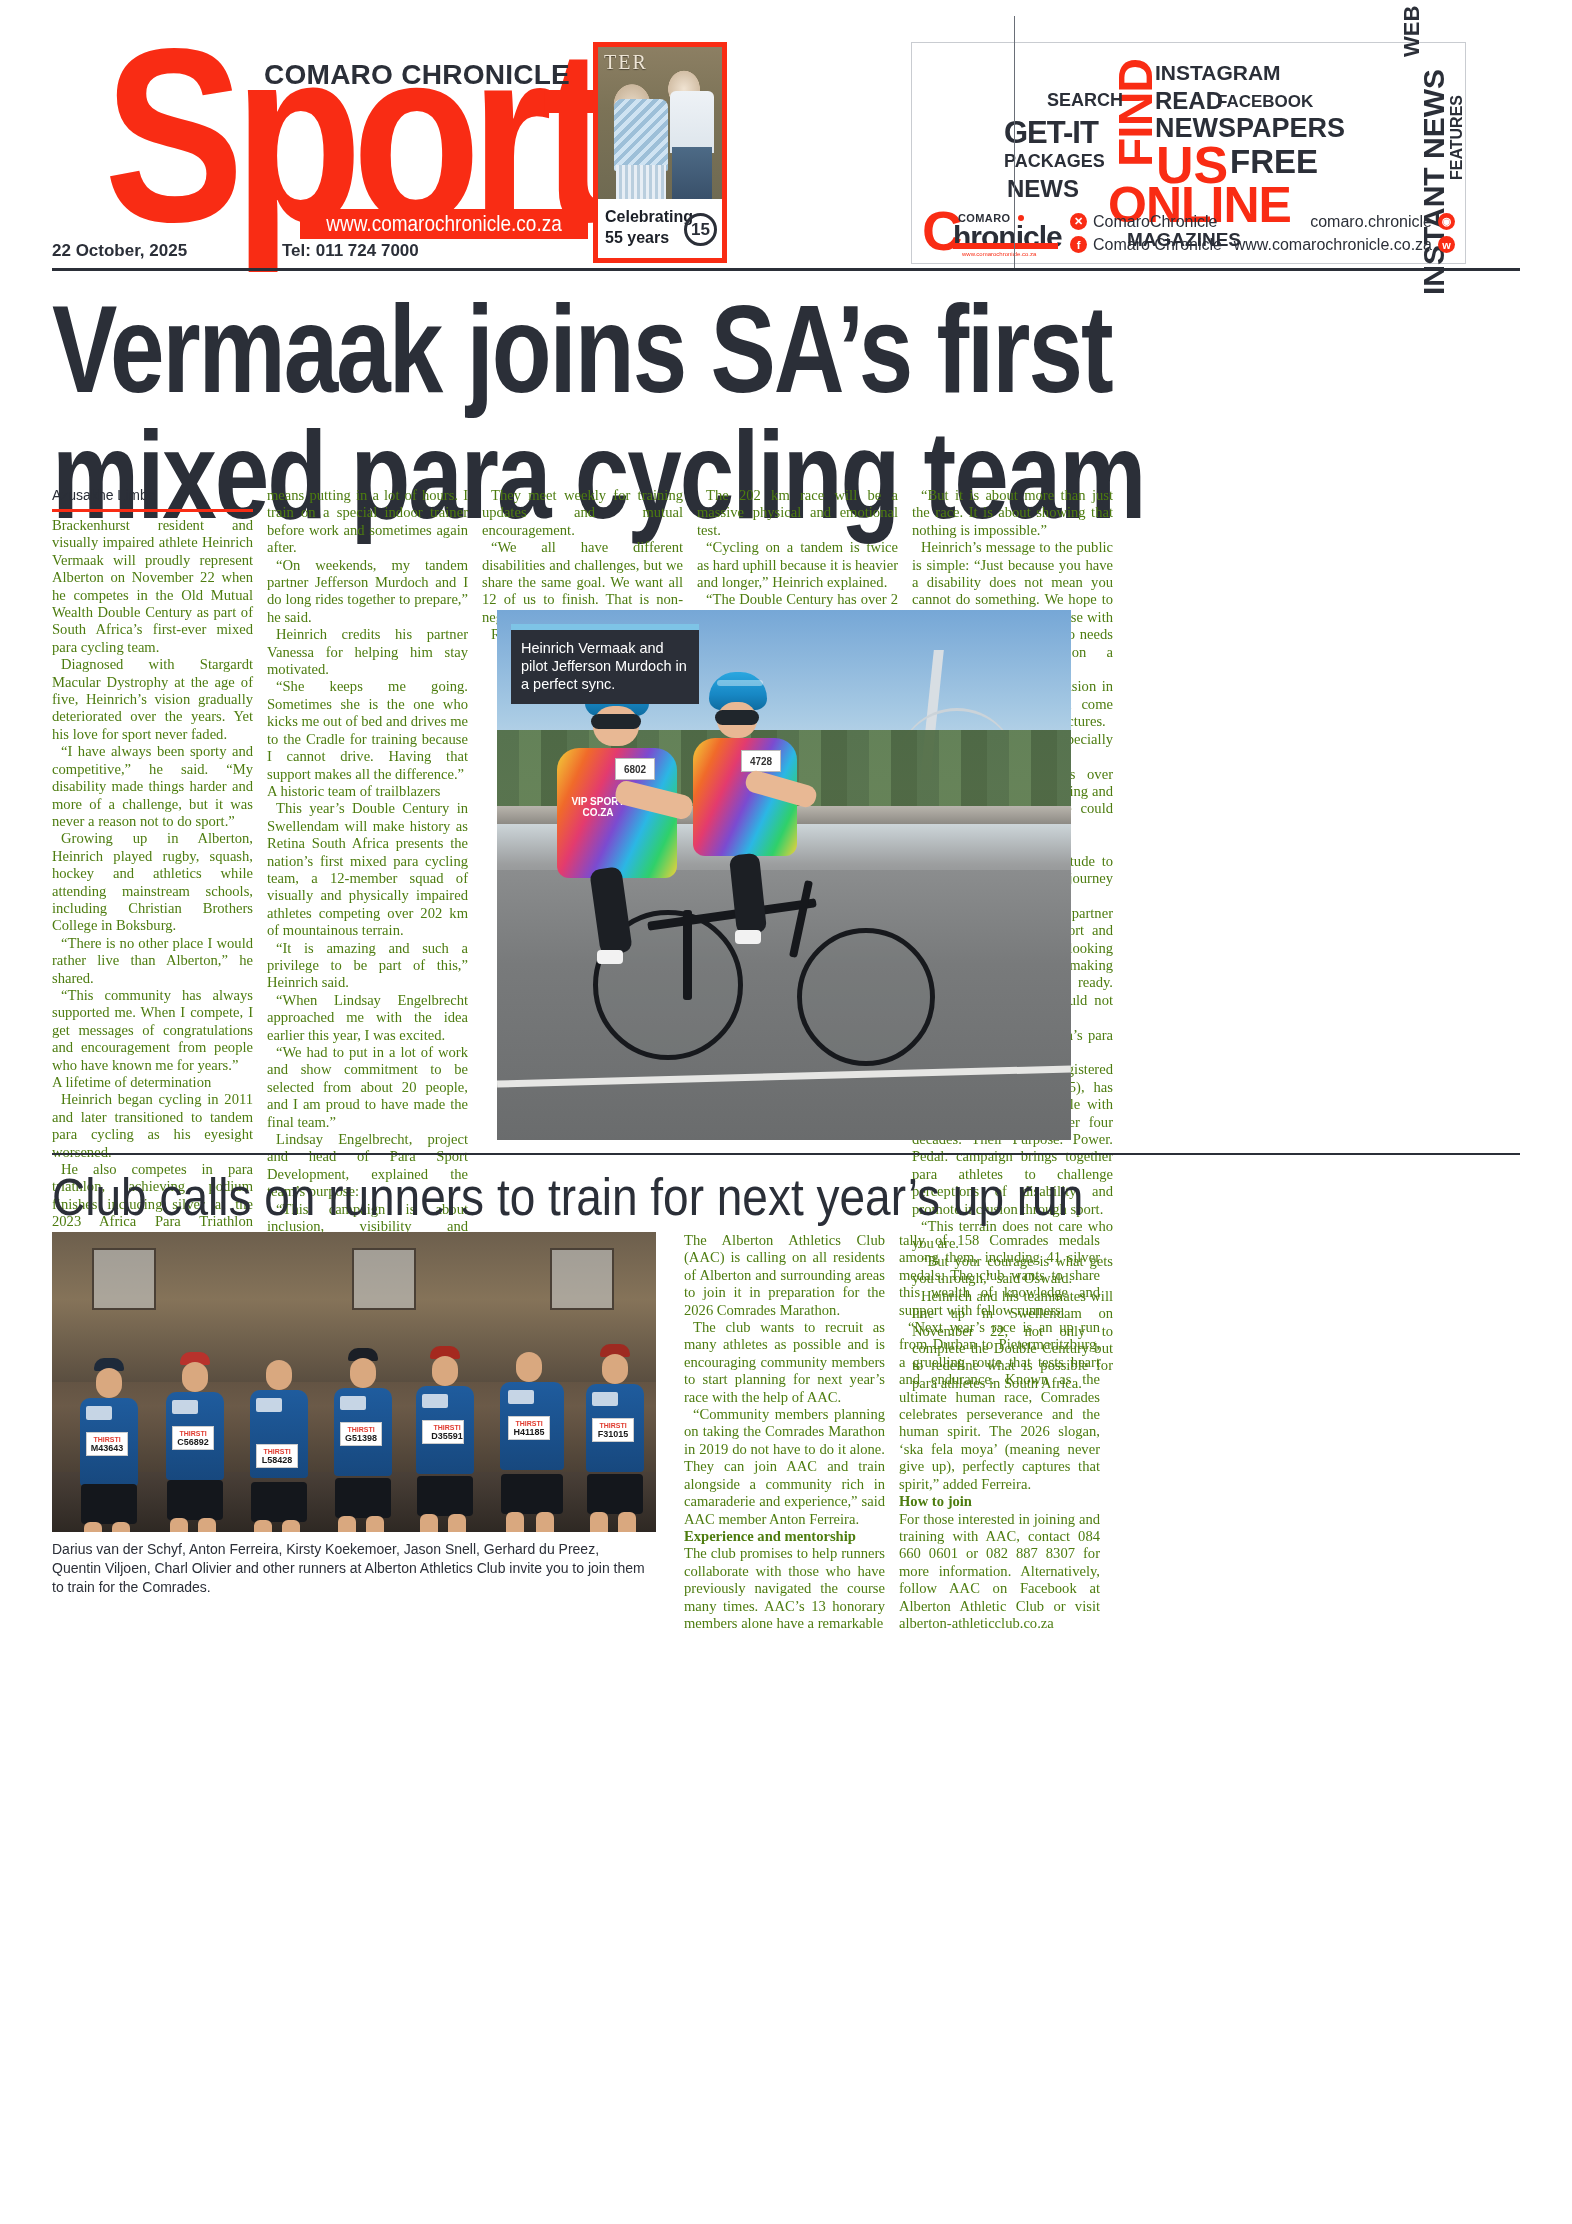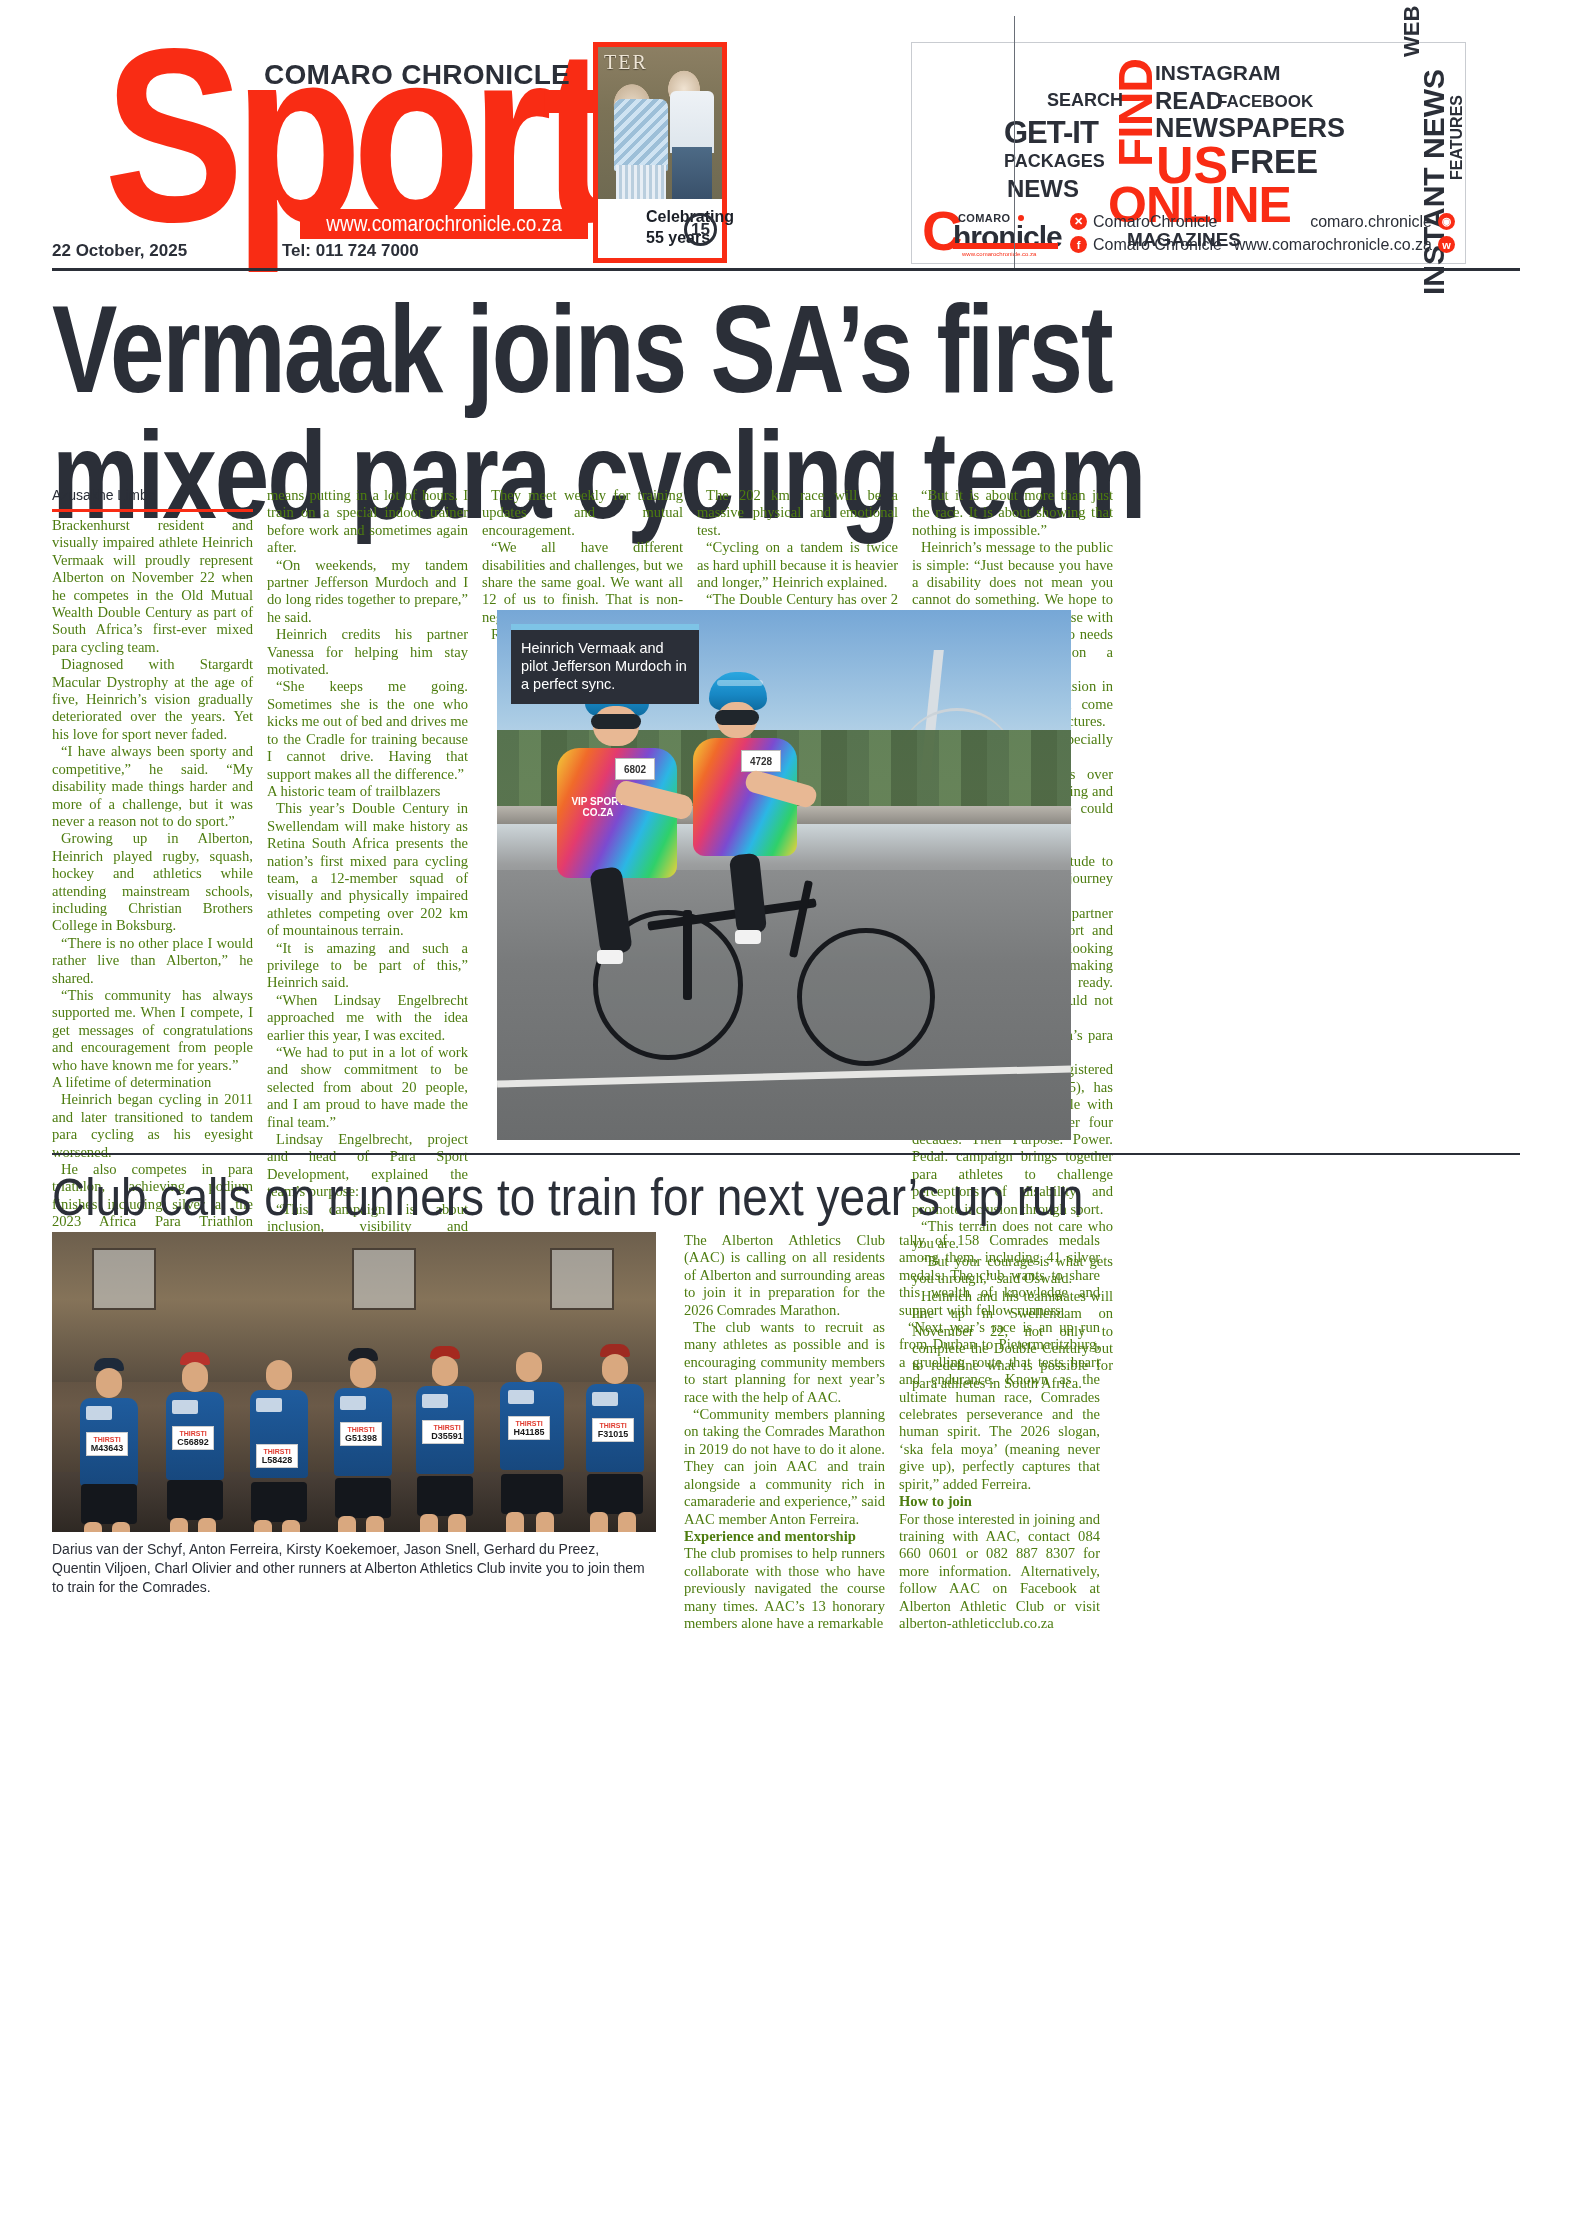--- a/index.html
+++ b/index.html
@@ -82,21 +82,21 @@
     border-radius: 6px 6px 0 0;
   }
   .celeb-photo .b2b {
     position: absolute; left: 74px; top: 100px; width: 40px; height: 52px;
     background: linear-gradient(180deg,#4d6a86 0%, #39506a 100%);
   }
   .celeb-text {
     position: absolute; left: 0; top: 152px; width: 101px; height: 59px;
     padding: 7px 6px 8px 7px;
     font-family: "Liberation Sans", sans-serif;
-    font-weight: 700; font-size: 16px; line-height: 21px; color: #1b1f27; margin-left: 41px;
+    font-weight: 700; font-size: 16px; line-height: 21px; color: #1b1f27;
   }
   .celeb-num {
     position: absolute; right: 5px; top: 166px;
     width: 33px; height: 33px; border: 3px solid #2b2f38; border-radius: 50%;
     display: flex; align-items: center; justify-content: center;
     font-family: "Liberation Sans", sans-serif; font-weight: 700; font-size: 17px;
   }
 
   
   .ad-block {

